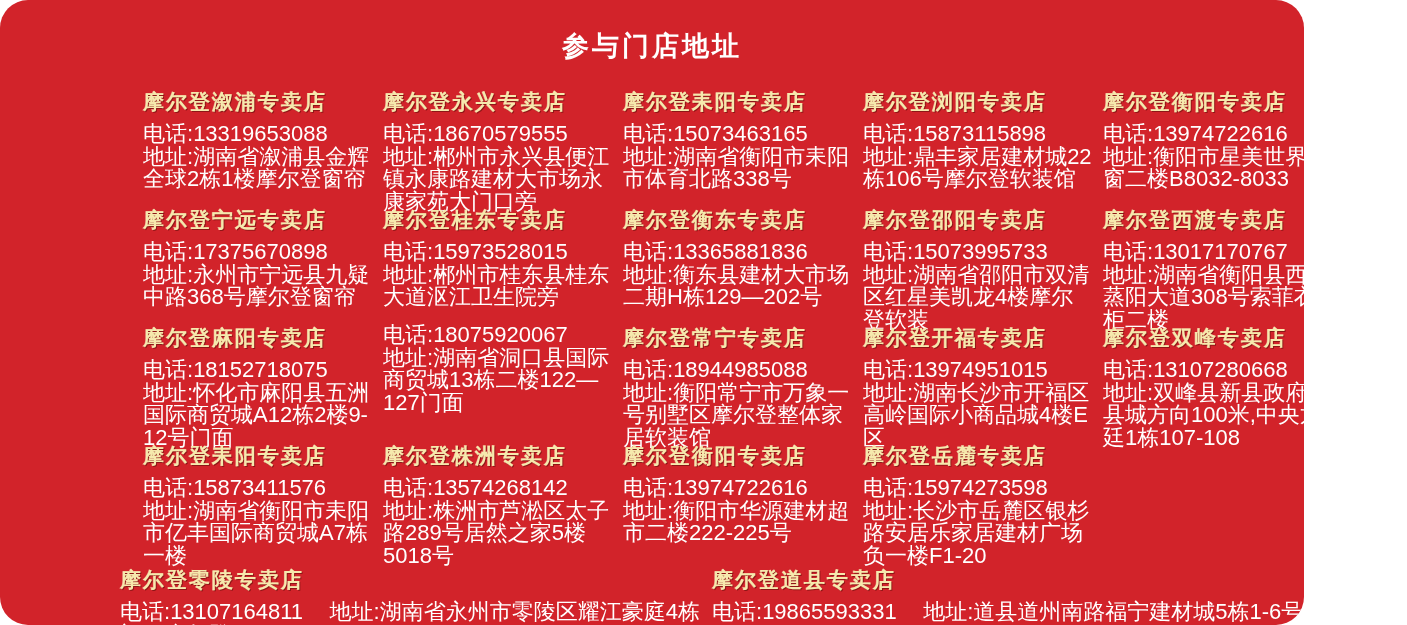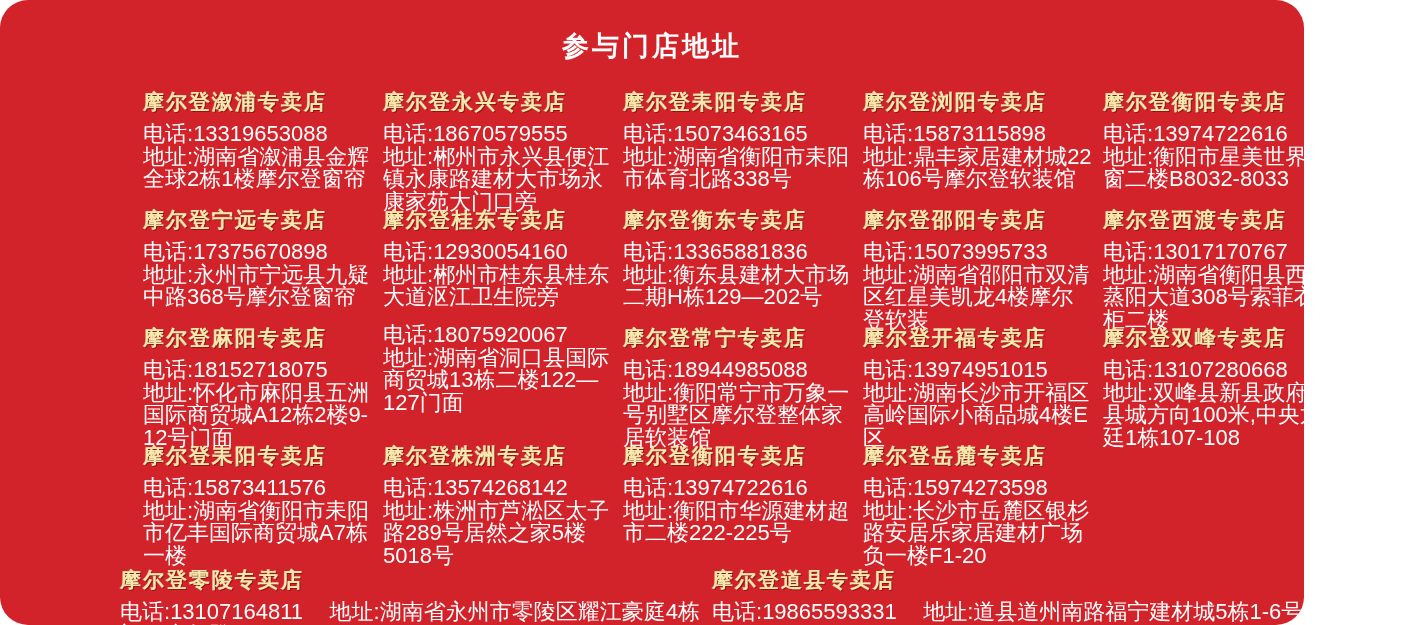--- a/index.html
+++ b/index.html
@@ -94,21 +94,21 @@
   </div>
 
   <div class="store-card">
     <div class="store-name">摩尔登宁远专卖店</div>
     <div class="store-line phone"><span class="label">电话:</span><span>17375670898</span></div>
     <div class="store-line address"><span class="label">地址:</span><span>永州市宁远县九疑中路368号摩尔登窗帘</span></div>
   </div>
 
   <div class="store-card">
     <div class="store-name">摩尔登桂东专卖店</div>
-    <div class="store-line phone"><span class="label">电话:</span><span>12930054160</span></div>
+    <div class="store-line phone"><span class="label">电话:</span><span>15973528015</span></div>
     <div class="store-line address"><span class="label">地址:</span><span>郴州市桂东县桂东大道沤江卫生院旁</span></div>
   </div>
 
   <div class="store-card">
     <div class="store-name">摩尔登衡东专卖店</div>
     <div class="store-line phone"><span class="label">电话:</span><span>13365881836</span></div>
     <div class="store-line address"><span class="label">地址:</span><span>衡东县建材大市场二期H栋129—202号</span></div>
   </div>
 
   <div class="store-card">

